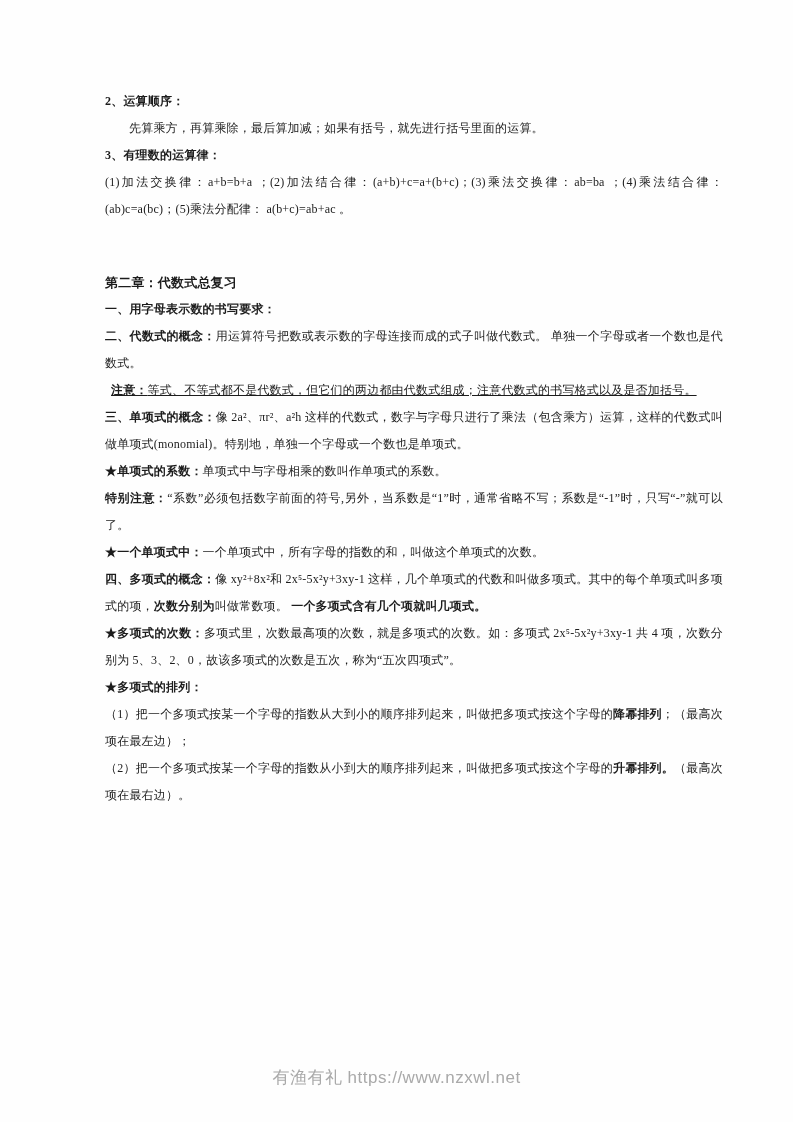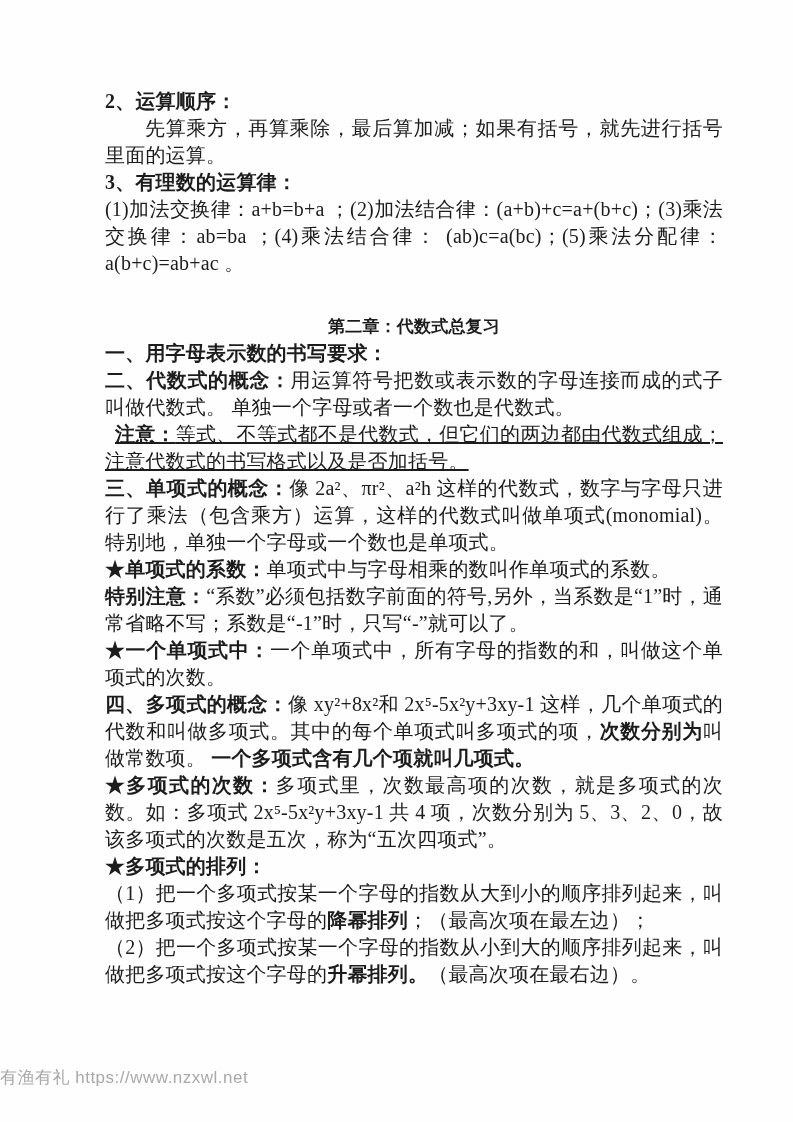--- a/index.html
+++ b/index.html
@@ -12,37 +12,36 @@
     font-family:"Liberation Serif","DejaVu Serif",serif;
     overflow:hidden;
   }
   .content{
     position:absolute;
     left:105px;top:88px;
     width:618px;
   }
   p.para{
     margin:0;
-    font-size:20px;
+    font-size:12px;
     line-height:27px;
     text-align:justify;
     text-justify:inter-character;
     letter-spacing:0.2px;
   }
   p.para.title{
-    text-align:center;
-    margin-top:36px;
-    font-size:17px;
+    margin-top:46px;
+    font-size:13px;
   }
   .b{font-weight:bold;}
   .footer{
     position:absolute;
     left:0;top:1066px;
     width:100%;
-    text-align:left;
+    text-align:center;
     font-family:"Liberation Sans","DejaVu Sans",sans-serif;
     font-size:17px;
     letter-spacing:0.5px;
     color:#a9a9a9;
   }
 </style>
 </head>
 <body>
 
 <div class="page">

